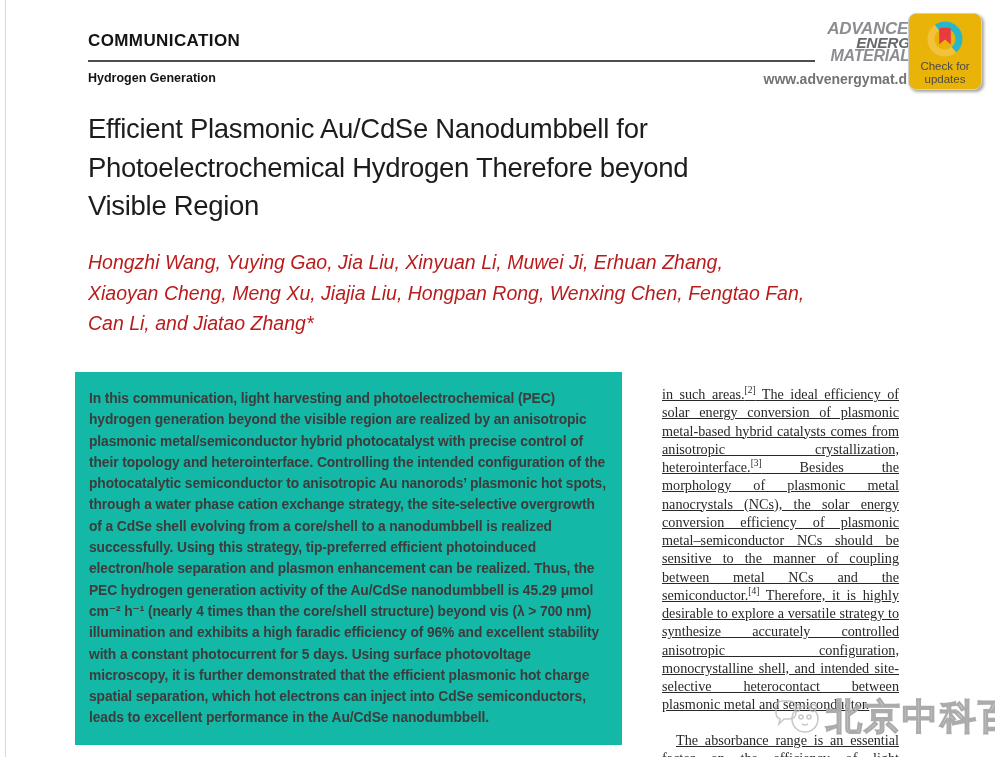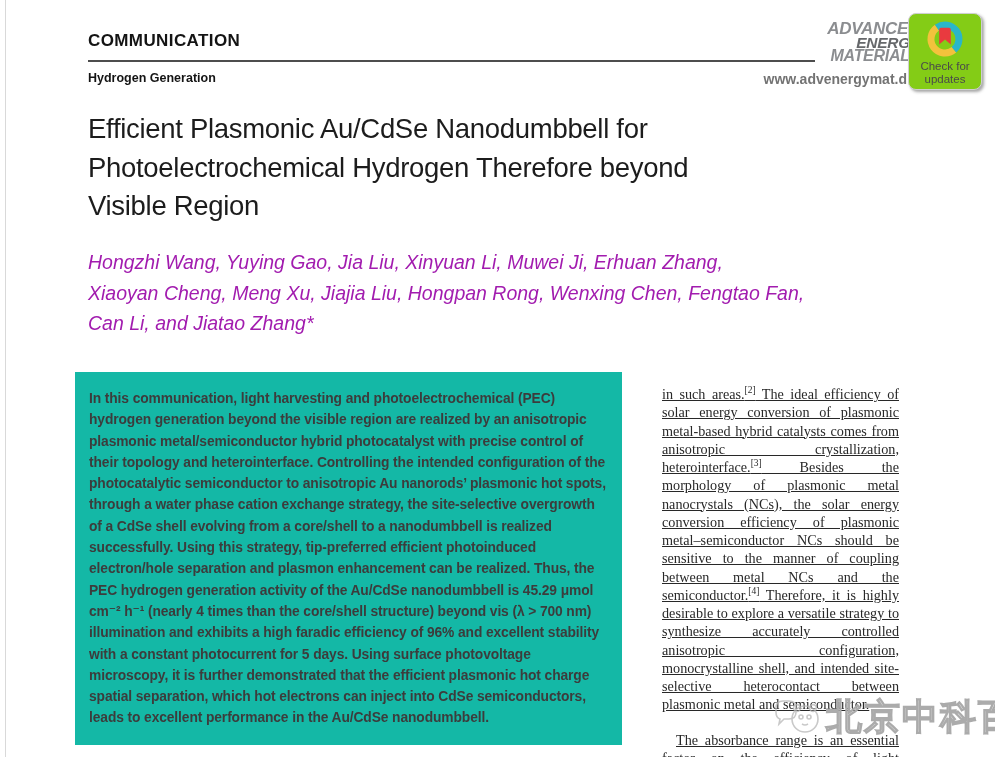--- a/index.html
+++ b/index.html
@@ -16,30 +16,30 @@
   .header-rule{position:absolute;left:88px;top:60px;width:727px;height:2px;background:#4d4d4d;}
   .subject{position:absolute;left:88px;top:71px;font-size:12.5px;font-weight:bold;color:#141414;}
   .journal-logo{position:absolute;right:75px;top:22px;text-align:right;font-style:italic;
     font-weight:bold;line-height:13.5px;z-index:1;letter-spacing:-.3px;}
   .journal-logo .l1{font-size:17px;color:#8b8d90;}
   .journal-logo .l2{font-size:15.5px;color:#66686b;}
   .journal-logo .l3{font-size:16px;color:#8b8d90;}
   .site-url{position:absolute;right:88px;top:71px;font-size:14px;font-weight:bold;color:#737373;}
 
   .badge{position:absolute;left:908px;top:13px;width:74px;height:77px;box-sizing:border-box;
-    background:#84cc16;border:1px solid #cfcfcf;border-radius:8px;
+    background:#eab308;border:1px solid #cfcfcf;border-radius:8px;
     box-shadow:2px 2px 3px rgba(60,60,60,.45);
     display:flex;flex-direction:column;align-items:center;justify-content:center;
     padding-top:3px;z-index:5;cursor:pointer;}
   .badge-label{font-size:11.5px;line-height:13px;color:#4a4a4a;text-align:center;margin-top:2px;}
 
   
   .title{position:absolute;left:88px;top:110px;width:790px;color:#1c1c1c;}
   .title .title-line{font-size:27.5px;font-weight:normal;line-height:38.7px;letter-spacing:-.3px;}
-  .authors{position:absolute;left:88px;top:247px;width:800px;color:#a21caf;font-style:italic;}
+  .authors{position:absolute;left:88px;top:247px;width:800px;color:#b91c1c;font-style:italic;}
   .authors .author-line{font-size:19.5px;line-height:30.5px;}
 
   
   .abstract-box{position:absolute;left:75px;top:372px;width:547px;height:373px;
     box-sizing:border-box;background:#14b8a6;padding:16px 14px;overflow:hidden;}
   .abstract-text{font-size:13.8px;font-weight:bold;line-height:21.3px;color:#3c3c3c;
     letter-spacing:-.1px;}
 
   
   .body-col{position:absolute;left:645px;top:368px;width:271px;height:389px;overflow:hidden;

